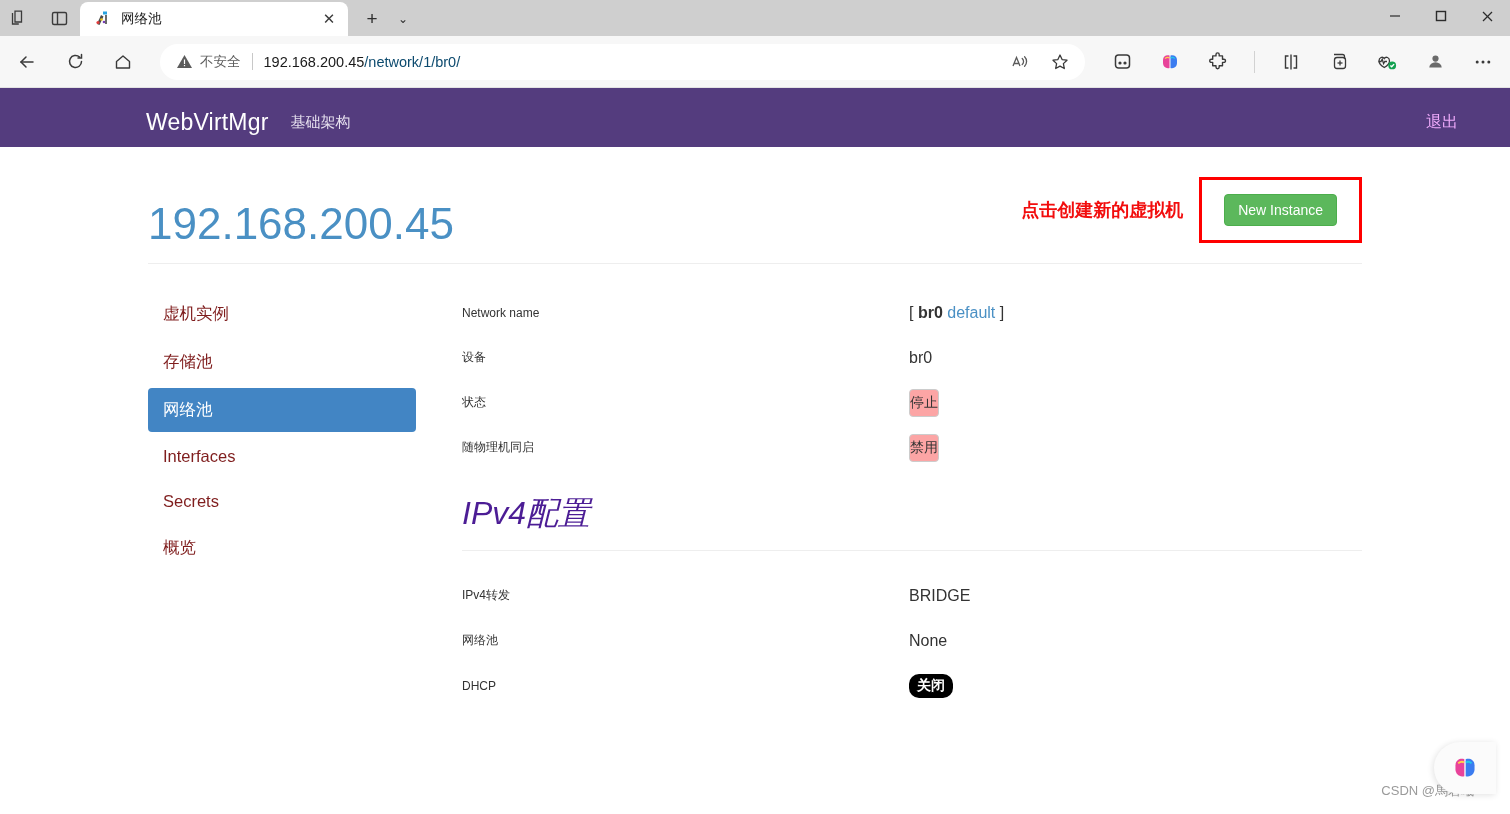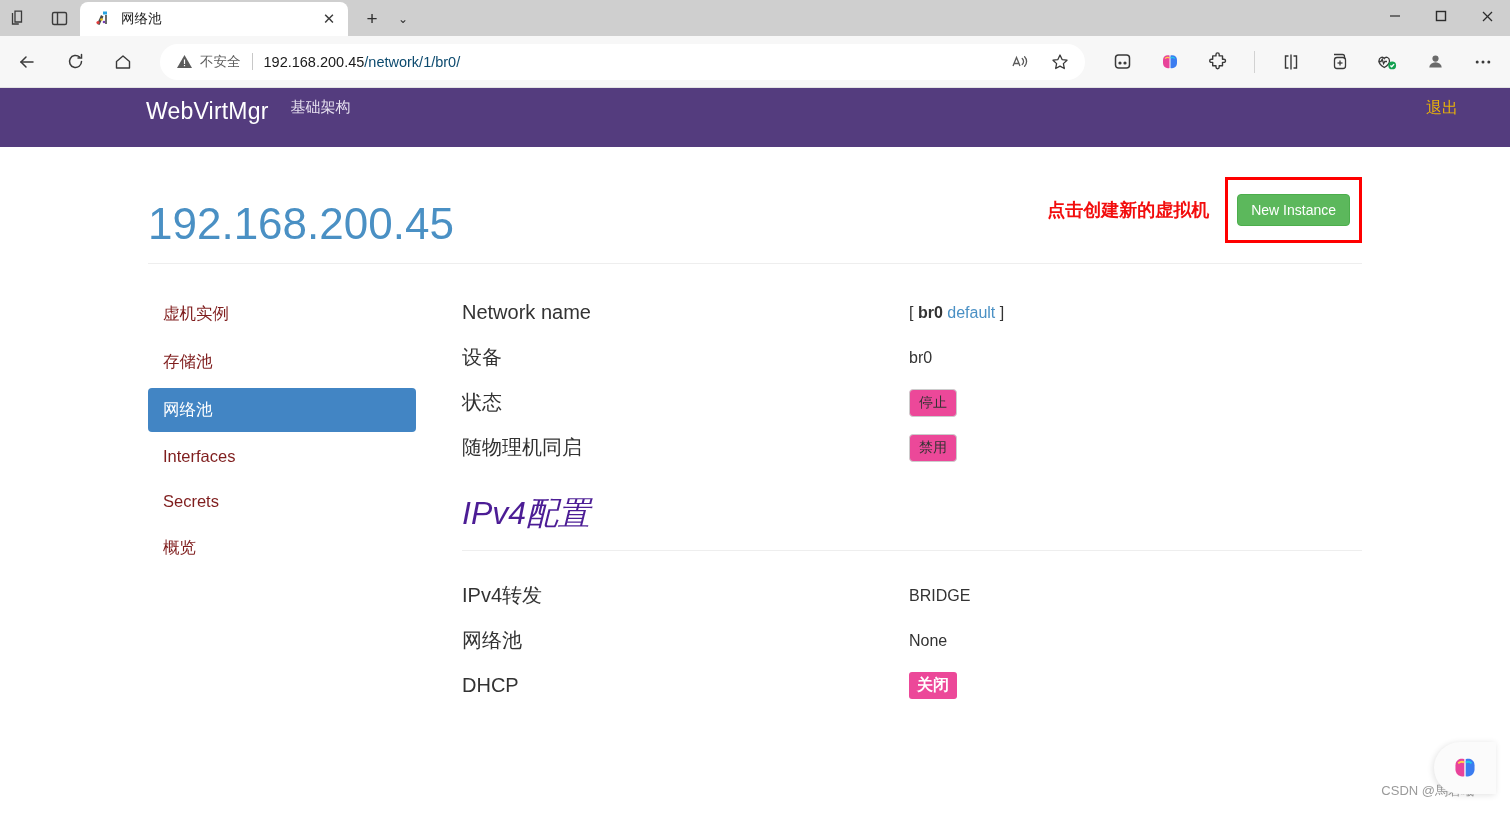--- a/index.html
+++ b/index.html
@@ -54,64 +54,64 @@
   .warn-icon { width: 17px; height: 17px; flex: 0 0 17px; }
   .warn-label { font-size: 13.5px; color: #5c5c5c; margin-left: 7px; white-space: nowrap; }
   .omni-sep { width: 1px; height: 17px; background: #c8c8c8; margin: 0 11px; flex: 0 0 1px; }
   .url { font-size: 14.5px; color: #1a1a1a; white-space: nowrap; }
   .url .dim { color: #0c4a6e; }
   .omni-right { margin-left: auto; display: flex; align-items: center; gap: 2px; }
   .sep-v { width: 1px; height: 22px; background: #d2d2d2; margin: 0 7px; }
 
   
   .navbar {
-    height: 59px; background: #543c7e; display: flex; align-items: flex-start;
+    height: 59px; background: #543c7e; display: flex; align-items: center;
     padding: 10px 26px 0 146px;
   }
   .brand { color: #ffffff; font-size: 23px; letter-spacing: .2px; }
   .navlink { color: #e6e0ef; font-size: 15px; margin-left: 22px; }
-  .nav-right { margin-left: auto; color: #eab308; font-size: 16px; padding-right: 26px; }
+  .nav-right { margin-left: auto; color: #f0abfc; font-size: 16px; padding-right: 26px; }
 
   .page { padding: 0 148px; position: relative; }
 
   .page-head {
     display: flex; align-items: flex-end; padding-top: 30px;
     border-bottom: 1px solid #eeeeee; padding-bottom: 16px; position: relative;
   }
   .page-title { font-size: 44px; color: #4a90c4; font-weight: 400; line-height: 1.05; }
   .head-right { margin-left: auto; display: flex; align-items: center; gap: 16px; padding-bottom: 4px; }
   .annot { color: #f20d0d; font-size: 18px; font-weight: 700; white-space: nowrap; }
-  .redbox { border: 3px solid #ff0000; padding: 14px 9px; }
+  .redbox { border: 3px solid #ff0000; padding: 14px 22px; }
   .btn-new {
     background: #5cb85c; border: 1px solid #4cae4c; color: #ffffff;
     font-size: 14px; padding: 7px 13px; border-radius: 4px; white-space: nowrap;
   }
 
   .body-grid { display: flex; padding-top: 22px; }
   .sidebar { width: 268px; flex: 0 0 268px; padding-top: 6px; }
   .side-item {
     display: block; font-size: 16.5px; color: #7f1d1d; padding: 11px 15px;
     border-radius: 4px; margin-bottom: 4px;
   }
   .side-item.active { background: #4285c4; color: #ffffff; }
 
   .content { flex: 1; padding-left: 46px; padding-top: 4px; }
   .row { display: flex; align-items: center; min-height: 45px; }
-  .row-label { width: 447px; flex: 0 0 447px; font-size: 20px; color: #333333; }
+  .row-label { width: 447px; flex: 0 0 447px; font-size: 12px; color: #333333; }
   .row-value { font-size: 16px; color: #333333; text-align: center; }
   .row-value .bold { font-weight: 700; }
   .row-value .link { color: #4a90c4; }
 
   .btn-sm {
-    display: inline-block; background: #ec4899; border: 1px solid #cccccc;
-    border-radius: 4px; font-size: 14px; color: #333333; padding: 4px 9px;
+    display: inline-block; background: #fca5a5; border: 1px solid #cccccc;
+    border-radius: 4px; font-size: 14px; color: #333333; padding: 4px 0;
   }
   .badge-danger {
-    display: inline-block; background: #ec4899; color: #ffffff;
-    font-size: 16px; font-weight: 700; padding: 3px 8px; border-radius: 3px;
+    display: inline-block; background: #000000; color: #ffffff;
+    font-size: 14px; font-weight: 700; padding: 3px 8px; border-radius: 10px;
   }
 
   .section-h { font-size: 32px; color: #4c1d95; font-weight: 400; padding: 22px 0 14px 0; font-style: italic; }
   .hr { height: 1px; background: #eeeeee; margin-bottom: 22px; }
 
   
   .watermark {
     position: absolute; right: 36px; bottom: 14px; font-size: 13px; color: #9a9a9a;
     white-space: nowrap;
   }

